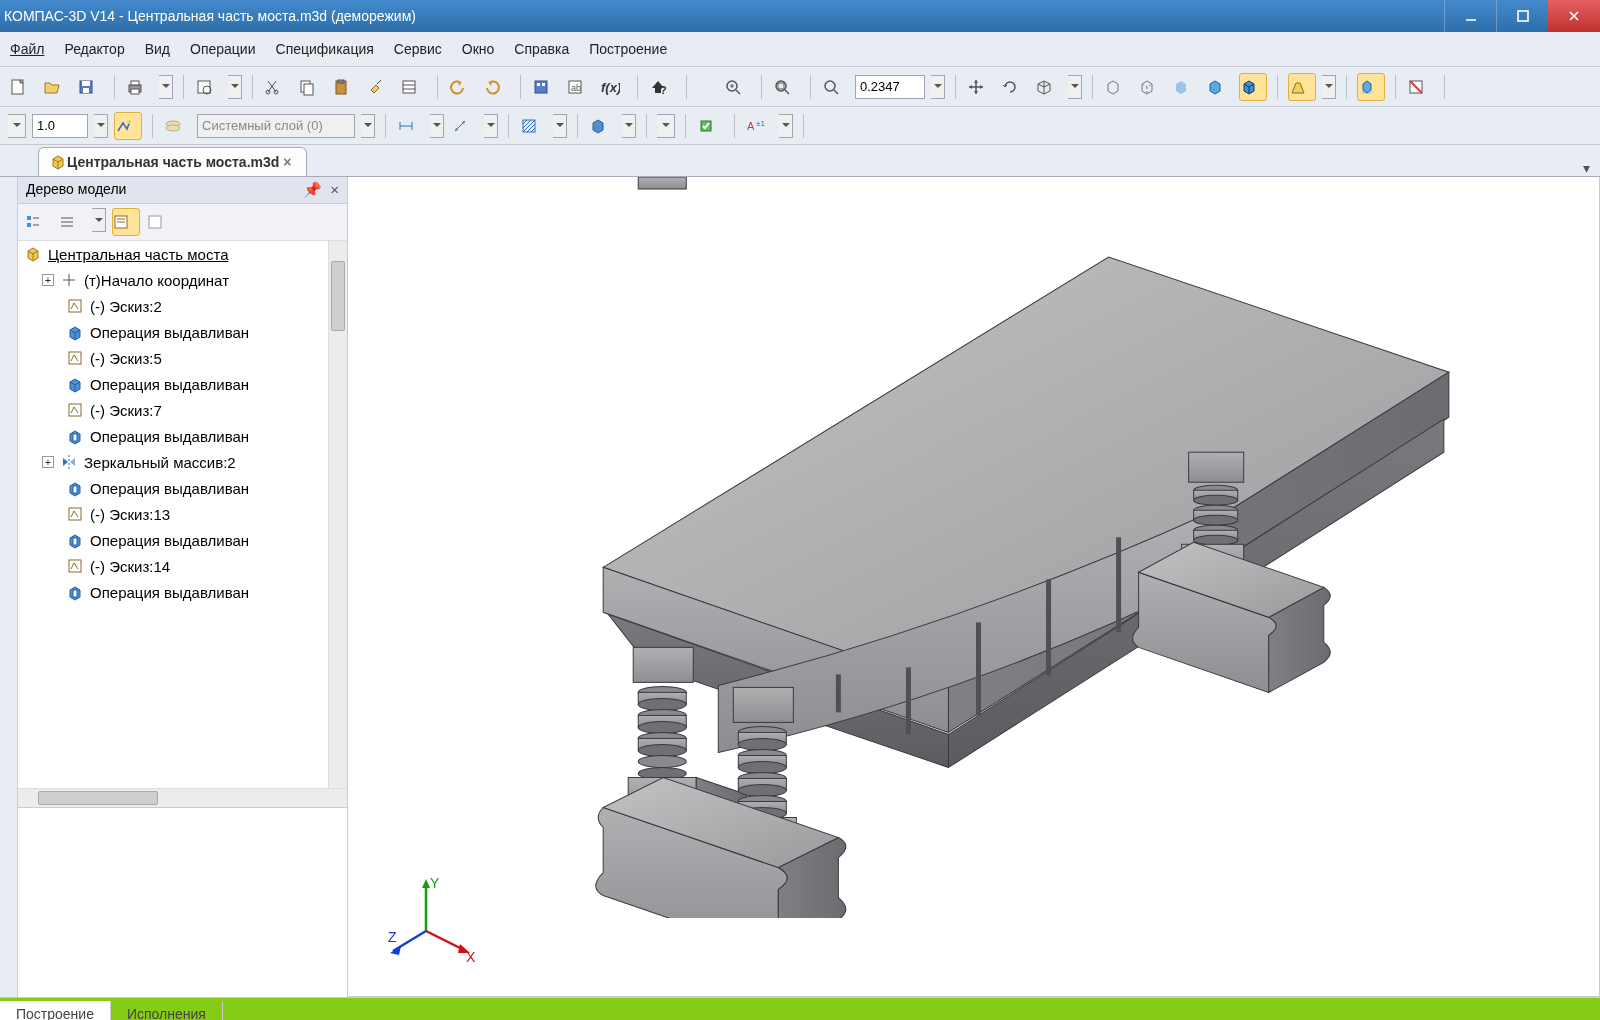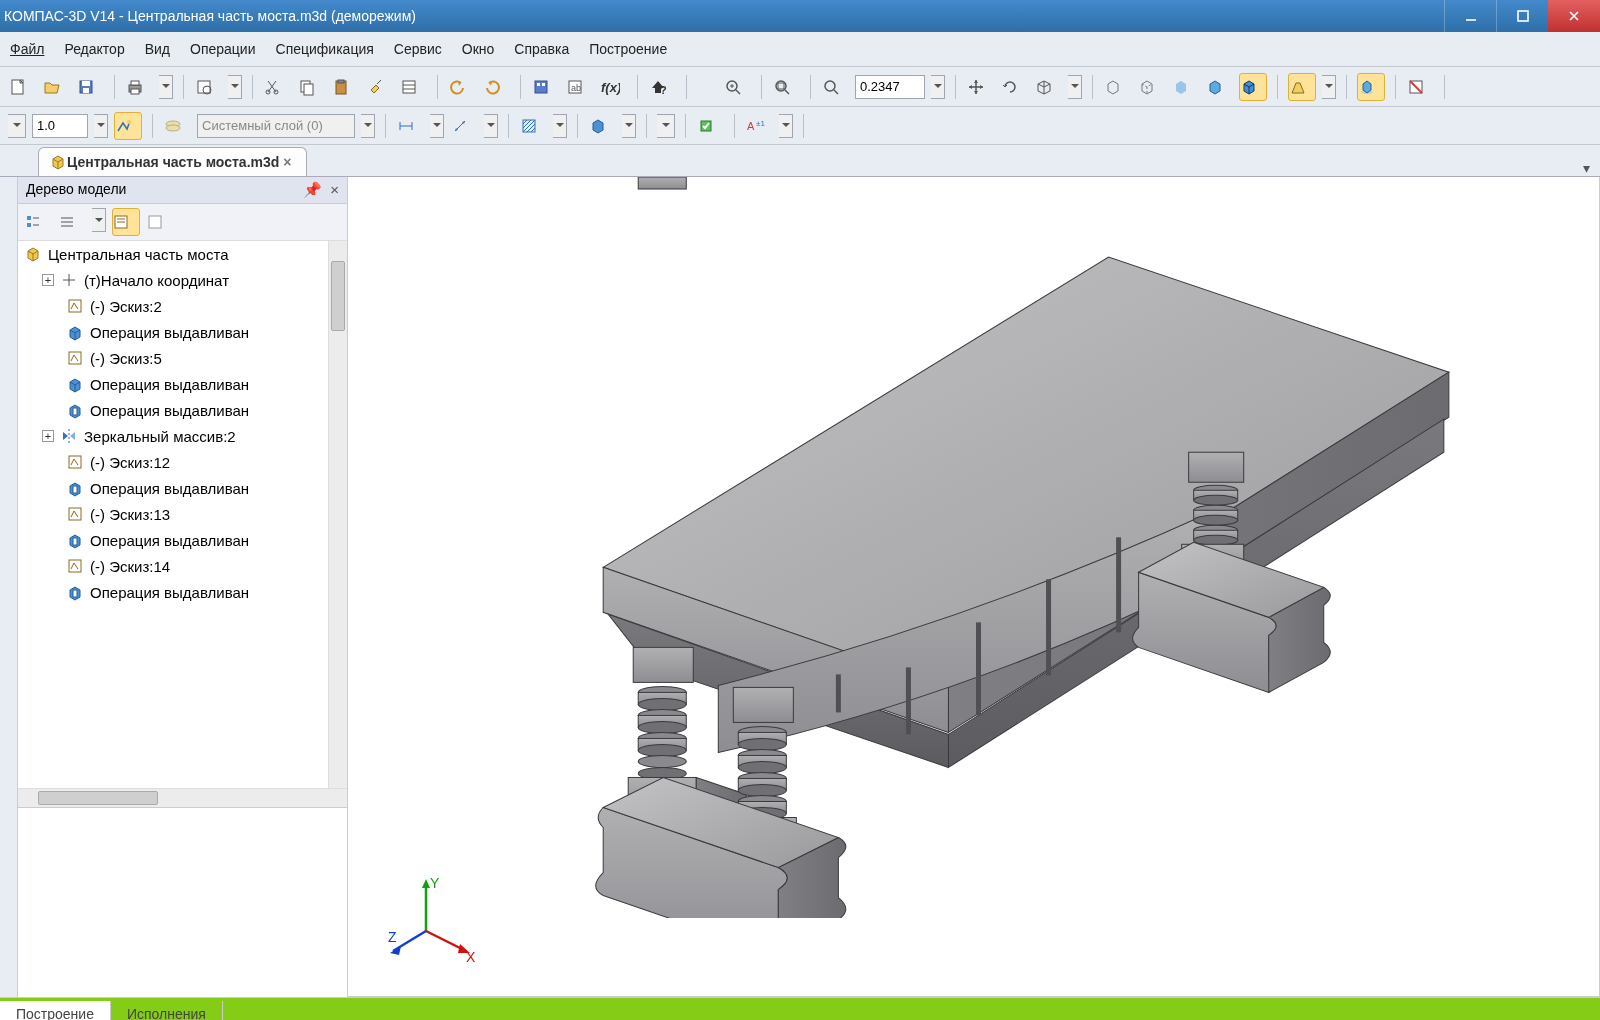--- a/index.html
+++ b/index.html
@@ -37,21 +37,21 @@
 .doc-tab { background: #fdfdfd; border: 1px solid #aab; border-bottom: none; border-radius: 6px 6px 0 0; padding: 5px 10px; display: flex; align-items: center; font-weight: 600; color: #333; }
 .doc-tab .close { cursor: pointer; color: #777; font-weight: bold; padding: 0 4px; }
 .side-panel { width: 330px; background: #f7f8fb; border-right: 1px solid #ccc; display: flex; flex-direction: column; }
 .panel-title { background: #e0e4ee; padding: 4px 8px; display: flex; align-items: flex-start; justify-content: space-between; border-bottom: 1px solid #ccc; font-size: 14px; }
 .panel-title .ctrls { display: flex; gap: 8px; }
 .panel-title .ctrls span { cursor: pointer; font-size: 15px; color: #555; }
 .panel-toolbar { background: #f0f2f8; padding: 4px 6px; display: flex; gap: 6px; border-bottom: 1px solid #ddd; }
 
 .tree { flex: 1; overflow-y: auto; background: #fff; position: relative; font-size: 15px; }
 .tree-node { display: flex; align-items: center; gap: 6px; padding: 4px 6px 4px 28px; white-space: nowrap; cursor: default; }
-.tree-node.root { padding-left: 6px; }
+.tree-node.root { padding-left: 6px; text-decoration: underline; }
 .tree-node.l1 { padding-left: 48px; }
 .tree-node.l1.exp { padding-left: 24px; }
 .tree-node .expander { width: 12px; height: 12px; border: 1px solid #999; display: flex; align-items: center; justify-content: center; font-size: 11px; line-height: 1; background: #fff; color: #333; cursor: pointer; }
 .tree-node .tico { width: 18px; height: 18px; display: flex; align-items: center; justify-content: center; flex-shrink: 0; }
 .tree-scroll { position: absolute; right: 0; top: 0; bottom: 0; width: 19px; background: #ececec; border-left: 1px solid #ddd; }
 .tree-scroll .thumb { position: absolute; left: 2px; right: 2px; top: 20px; height: 70px; background: #cfcfcf; border: 1px solid #aaa; border-radius: 2px; }
 .tree-hscroll { height: 19px; background: #ececec; border-top: 1px solid #ddd; position: relative; }
 .tree-hscroll .thumb { position: absolute; top: 2px; bottom: 2px; left: 20px; width: 120px; background: #cfcfcf; border: 1px solid #aaa; border-radius: 2px; }
 
 .lower-panel { flex: 0 0 190px; background: #fff; border-top: 1px solid #ccc; }
@@ -490,45 +490,45 @@
               <svg width="18" height="18">
                 <path d="M4 7 L9 4 L14 7 L14 14 L9 17 L4 14 Z" fill="#5090d0" stroke="#2060a0"></path>
                 <path d="M4 7 L9 10 L14 7 M9 10 L9 17" stroke="#2060a0" fill="none"></path>
               </svg>
             </span>
             <span>Операция выдавливан</span>
           </div>
           <div class="tree-node l1">
             <span class="tico">
               <svg width="18" height="18">
+                <rect x="3" y="3" width="12" height="12" fill="#fff" stroke="#8a6a20"></rect>
+                <path d="M5 12 L8 6 L12 12" fill="none" stroke="#8a6a20"></path>
+              </svg>
+            </span>
+            <span>(-) Эскиз:7</span>
+          </div>
+          <div class="tree-node l1">
+            <span class="tico">
+              <svg width="18" height="18">
                 <path d="M4 7 L9 4 L14 7 L14 14 L9 17 L4 14 Z" fill="#5090d0" stroke="#2060a0"></path>
                 <rect x="7" y="7" width="4" height="7" fill="#fff" stroke="#2060a0"></rect>
               </svg>
             </span>
             <span>Операция выдавливан</span>
           </div>
           <div class="tree-node l1 exp">
             <span class="expander">+</span>
             <span class="tico">
               <svg width="18" height="18">
                 <line x1="9" y1="2" x2="9" y2="16" stroke="#3070c0" stroke-dasharray="2 2"></line>
                 <path d="M3 5 L8 9 L3 13 Z" fill="#3070c0"></path>
                 <path d="M15 5 L10 9 L15 13 Z" fill="#80b0e0"></path>
               </svg>
             </span>
             <span>Зеркальный массив:2</span>
-          </div>
-          <div class="tree-node l1">
-            <span class="tico">
-              <svg width="18" height="18">
-                <rect x="3" y="3" width="12" height="12" fill="#fff" stroke="#8a6a20"></rect>
-                <path d="M5 12 L8 6 L12 12" fill="none" stroke="#8a6a20"></path>
-              </svg>
-            </span>
-            <span>(-) Эскиз:12</span>
           </div>
           <div class="tree-node l1">
             <span class="tico">
               <svg width="18" height="18">
                 <path d="M4 7 L9 4 L14 7 L14 14 L9 17 L4 14 Z" fill="#5090d0" stroke="#2060a0"></path>
                 <rect x="7" y="7" width="4" height="7" fill="#fff" stroke="#2060a0"></rect>
               </svg>
             </span>
             <span>Операция выдавливан</span>
           </div>

